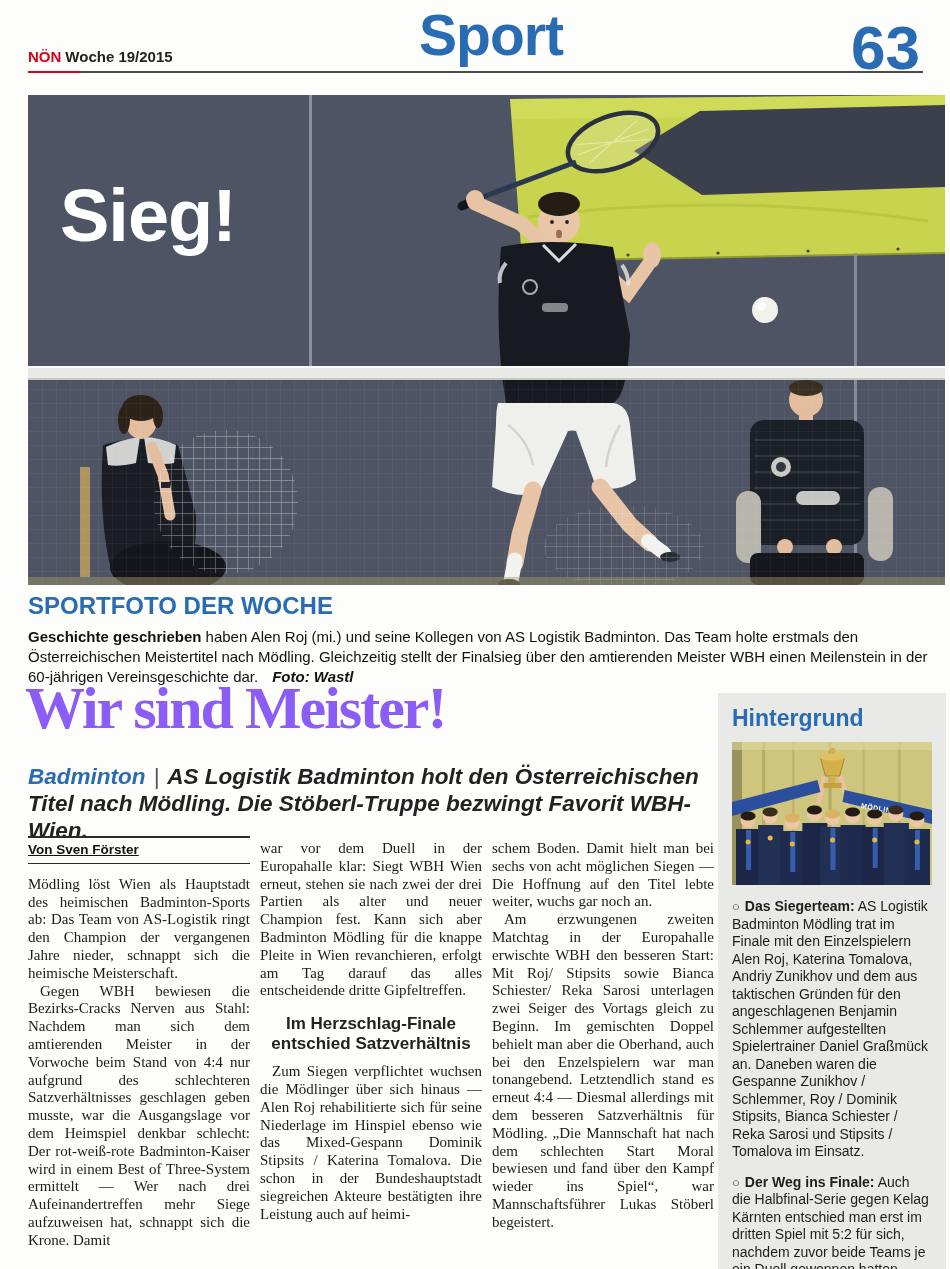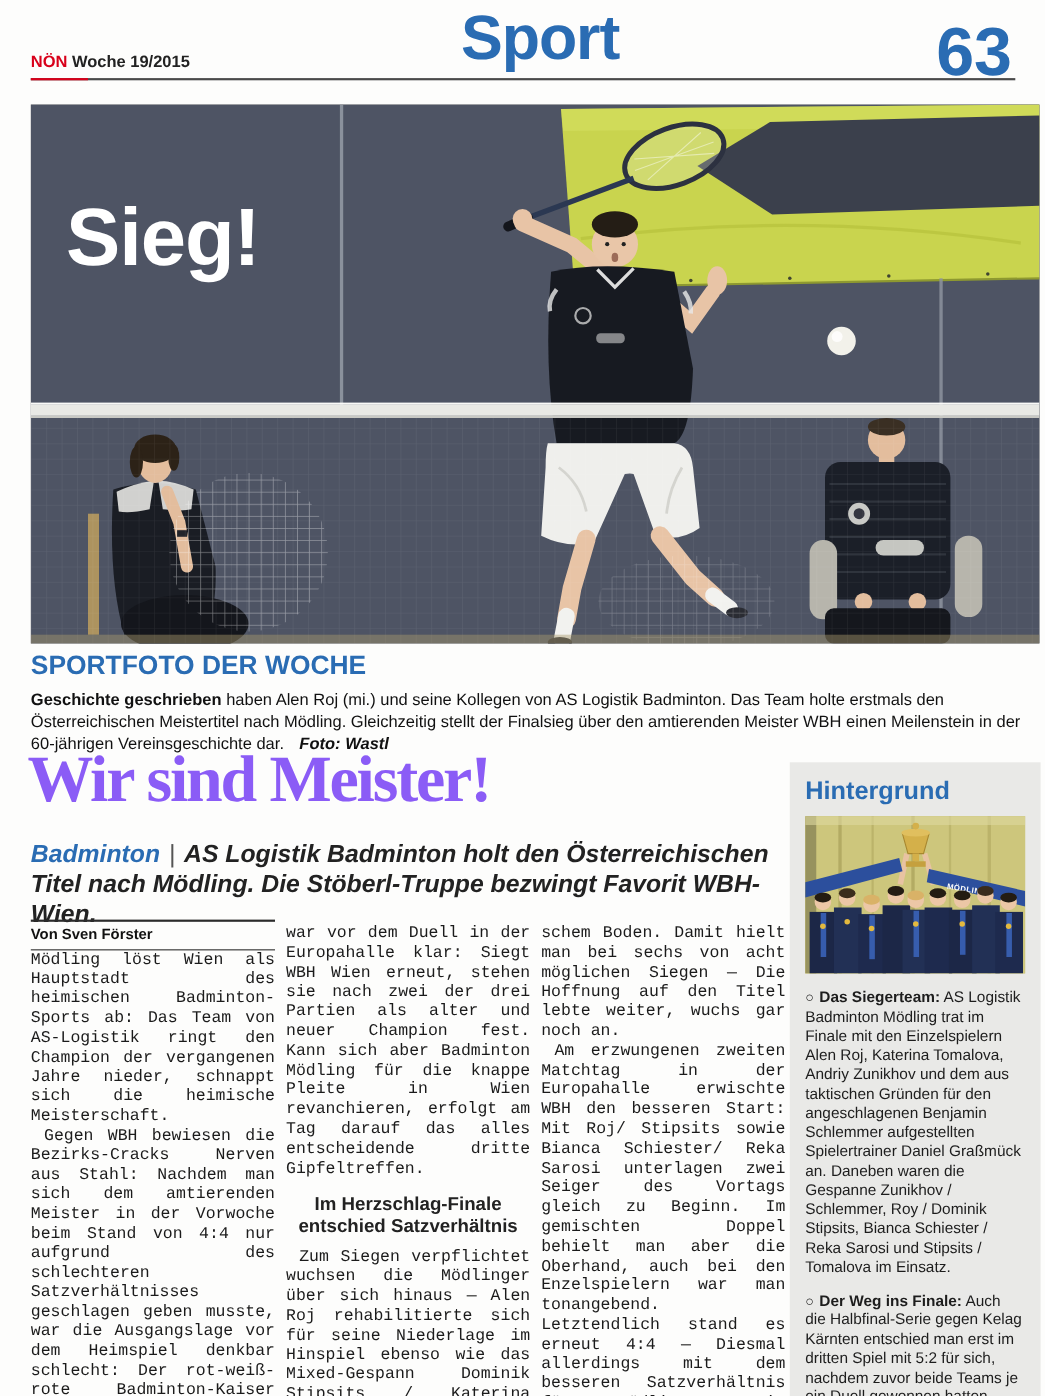--- a/index.html
+++ b/index.html
@@ -18,45 +18,45 @@
   
   .brand-line{position:absolute;left:28px;top:48px;font-size:15px;font-weight:bold;}
   .brand{color:var(--brand_red);margin-right:4px;}
   .issue{color:#222;margin-top:12px;}
   .section-title{position:absolute;left:0;right:0;top:2px;text-align:center;
     font-size:57px;font-weight:bold;color:var(--accent_blue);letter-spacing:-1px;margin-left:32px;}
   .page-number{position:absolute;right:30px;top:12px;font-size:62px;font-weight:bold;color:var(--accent_blue);}
   .header-rule{position:absolute;left:28px;right:27px;top:71px;height:2px;background:#4a4a4a;}
   .header-rule-red{position:absolute;left:28px;top:71px;width:52px;height:2px;background:var(--brand_red);}
   
-  .main-photo{position:absolute;left:28px;top:95px;width:917px;height:490px;background:#737373;margin:0;}
+  .main-photo{position:absolute;left:28px;top:95px;width:917px;height:490px;background:#3b82f6;margin:0;}
   .main-photo svg{position:absolute;inset:0;width:100%;height:100%;display:block;}
   .sieg{position:absolute;left:32px;top:84px;font-size:74px;font-weight:bold;color:#fff;letter-spacing:-1px;line-height:1;}
   
   .sportfoto-title{position:absolute;left:28px;top:592px;font-size:24px;font-weight:bold;color:var(--accent_blue);margin:0;text-align:center;}
   .caption{position:absolute;left:28px;top:627px;width:918px;font-size:15px;line-height:20px;color:#111;margin:0;}
   .caption b{font-weight:bold;}
   .caption .credit{font-style:italic;font-weight:bold;margin-left:14px;}
   
   .headline{position:absolute;left:25px;top:678px;margin:0;font-family:"Liberation Serif",serif;
     font-size:60px;font-weight:bold;color:#8b5cf6;letter-spacing:-2px;line-height:1;}
   .subhead{position:absolute;left:28px;top:763px;width:680px;margin:0;
     font-size:22.5px;font-weight:bold;line-height:27px;color:#222;font-style:italic;}
   .kicker{color:var(--accent_blue);}
   .kicker-sep{color:#555;margin:0 8px;font-weight:normal;}
   
   .col{position:absolute;width:222px;font-family:"Liberation Serif",serif;font-size:15px;
     line-height:17.8px;color:var(--text_dark);text-align:justify;hyphens:auto;-webkit-hyphens:auto;}
-  .col p{margin:0;font-family:Liberation Mono, monospace;}
+  .col p{margin:0;}
   .col p.indent{text-indent:12px;}
   .col1{left:28px;top:836px;}
   .col2{left:260px;top:840px;}
   .col3{left:492px;top:840px;}
   .byline{font-family:"Liberation Sans",sans-serif;font-size:13.5px;font-weight:bold;color:#111;
-    border-top:2px solid #2b2b2b;border-bottom:1px solid #2b2b2b;padding:3px 0 4px;margin-bottom:0;text-align:left;}
+    border-top:2px solid #2b2b2b;border-bottom:1px solid #2b2b2b;padding:3px 0 4px;margin-bottom:12px;text-align:left;text-decoration:underline;}
   .crosshead{font-family:"Liberation Sans",sans-serif;font-size:17px;font-weight:bold;color:#222;
     text-align:center;line-height:20px;margin:14px 0 9px;hyphens:none;}
   
   .sidebar{position:absolute;left:718px;top:693px;width:228px;height:669px;
     background:var(--sidebar_bg);padding:10px 14px 14px;}
   .sidebar-title{font-size:23px;font-weight:bold;color:var(--accent_blue);margin:2px 0 10px;}
   .sb-photo{width:100%;height:143px;display:block;background:#cdc67c;}
   .sb-item{margin:13px 0 0;font-size:14px;line-height:17.5px;color:#1d1d1d;text-align:left;}
   .sb-item .bullet{font-weight:bold;font-size:13px;margin-right:5px;}
   .sb-item b{font-weight:bold;}

